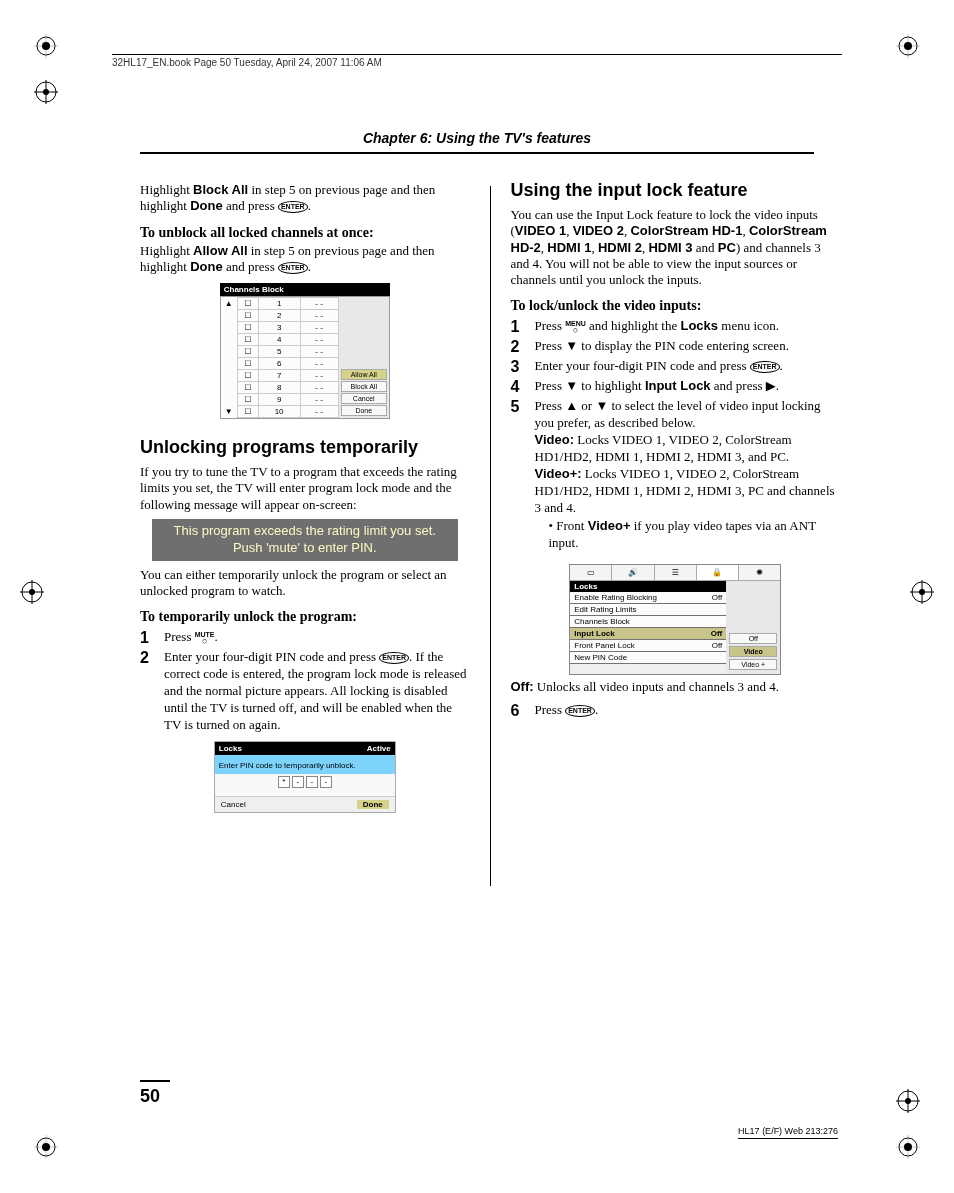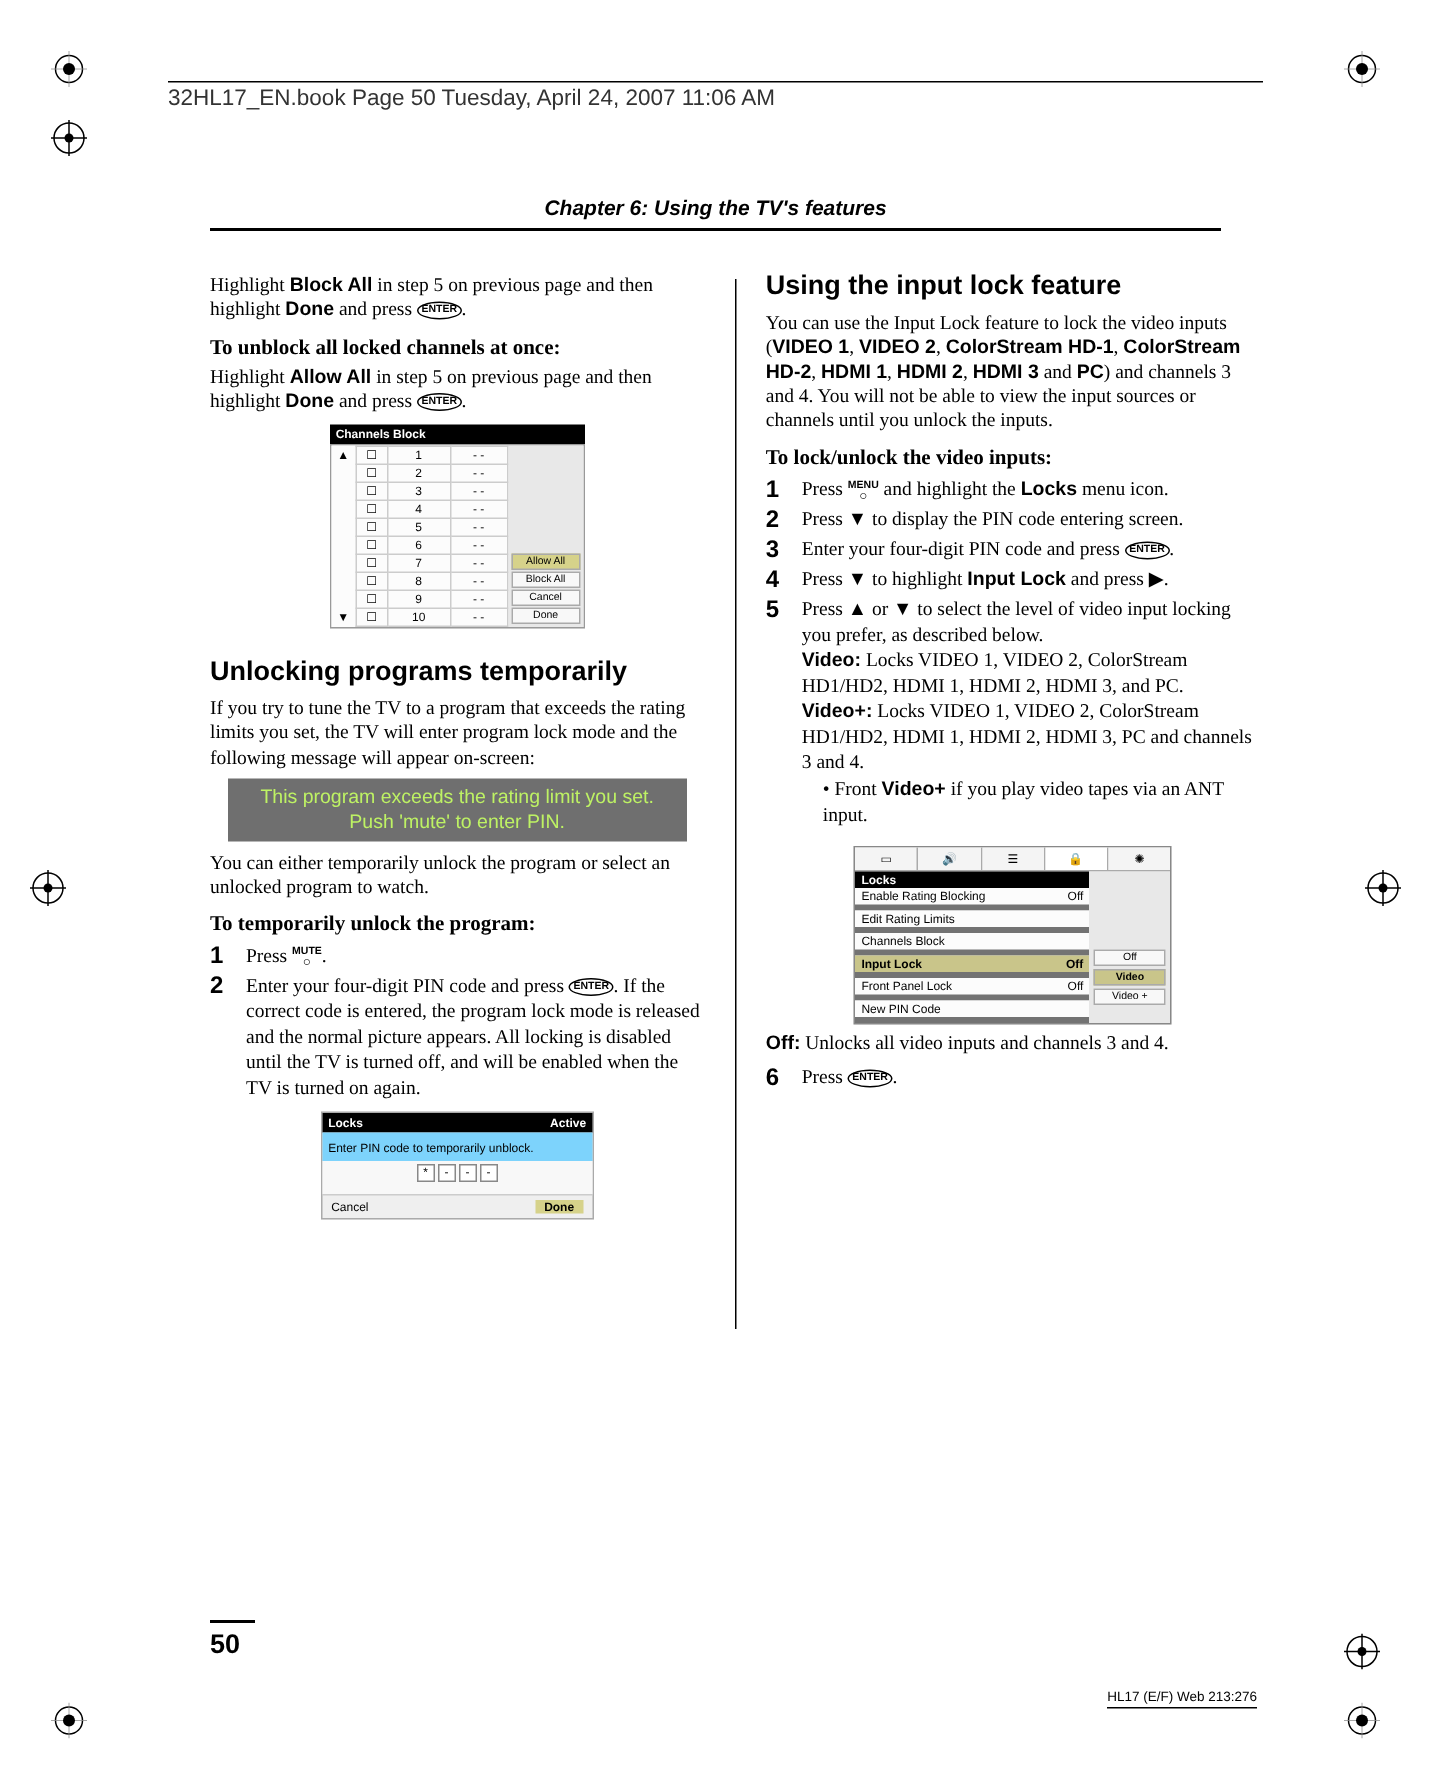--- a/index.html
+++ b/index.html
@@ -13,21 +13,21 @@
   .page {
     position: relative;
     width: 954px;
     height: 1193px;
     box-sizing: border-box;
   }
   .crop-mark { position: absolute; width: 24px; height: 24px; }
   .header-line {
     position: absolute;
     left: 112px; right: 112px; top: 54px;
-    font-size: 15px;
+    font-size: 10px;
     font-family: Arial, sans-serif;
     color: #333;
     border-top: 0.5px solid #000;
     padding-top: 2px;
   }
   .chapter-title {
     position: absolute;
     left: 140px; right: 140px; top: 130px;
     text-align: center;
     font-family: Arial, sans-serif;
@@ -108,21 +108,21 @@
   
   h2.section {
     font-family: Arial, sans-serif;
     font-weight: bold;
     font-size: 18px;
     margin: 18px 0 6px 0;
   }
   
   .msg-bar {
     background: #6f6f6f;
-    color: #bef264;
+    color: #fef9c3;
     font-family: Arial, sans-serif;
     font-size: 13px;
     text-align: center;
     padding: 4px 6px;
     margin: 6px 12px;
     line-height: 1.3;
   }
   
   ol.steps { list-style: none; padding: 0; margin: 4px 0; counter-reset: step; }
   ol.steps > li { counter-increment: step; display: flex; gap: 8px; margin: 2px 0; }
@@ -157,21 +157,21 @@
     font-family: Arial, sans-serif; font-size: 8px;
     background: #efefef;
   }
   .locks-menu .tabs { display:flex; border-bottom:1px solid #aaa;}
   .locks-menu .tab { flex:1; text-align:center; padding:3px 0; border-right:1px solid #aaa; background:#f4f4f4;}
   .locks-menu .tab:last-child{border-right:none;}
   .locks-menu .tab.sel { background:#fff;}
   .locks-menu .body { display:flex; }
   .locks-menu .menu-left { flex:1.6; }
   .locks-menu .cat { background:#000; color:#fff; padding:1px 4px; font-weight:bold;}
-  .locks-menu .row { display:flex; justify-content:space-between; padding:1px 4px; border-bottom:4px solid #737373; background:#fcfcfc;}
+  .locks-menu .row { display:flex; justify-content:space-between; padding:1px 4px; border-bottom:1px solid #737373; background:#fcfcfc;}
   .locks-menu .row.hl { background:#c9c58a; font-weight:bold;}
   .locks-menu .menu-right { width:48px; background:#e8e8e8; padding:4px 3px; display:flex; flex-direction:column; gap:2px;}
   .locks-menu .opt { border:1px solid #aaa; background:#f8f8f8; text-align:center; font-size:7px; padding:1px 0;}
   .locks-menu .opt.hl { background:#c9c58a; font-weight:bold;}
   ul.bullet { list-style: none; padding-left: 14px; margin:2px 0;}
   ul.bullet li::before { content:"• "; }
   .page-num {
     position: absolute; left: 140px; bottom: 86px;
     font-family: Arial, sans-serif; font-weight: bold; font-size: 18px;
     border-top: 2px solid #000; padding-top:4px; width:30px;

